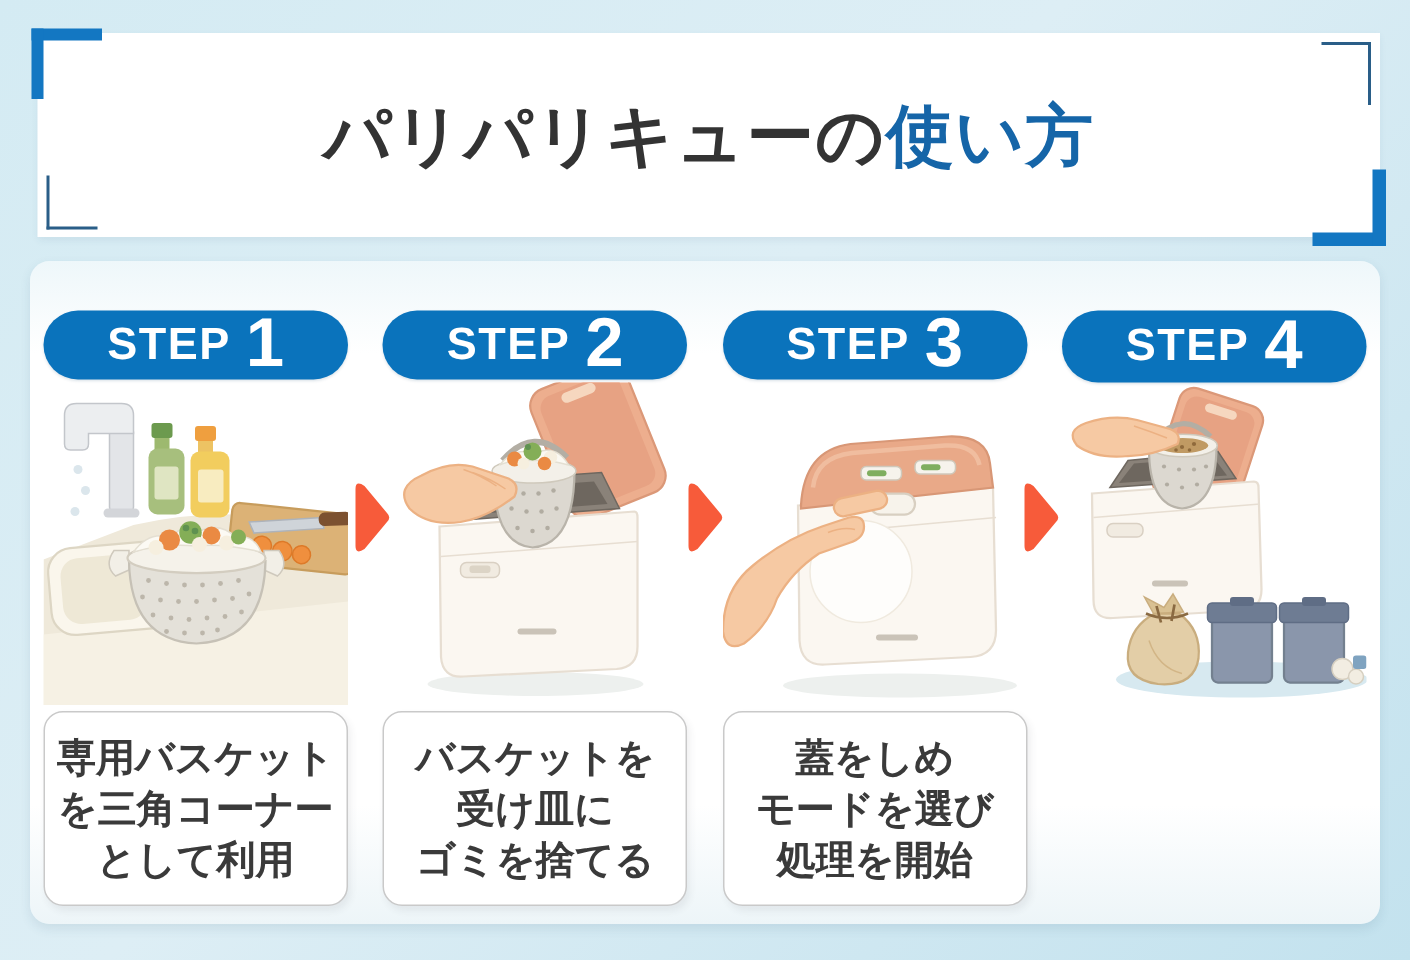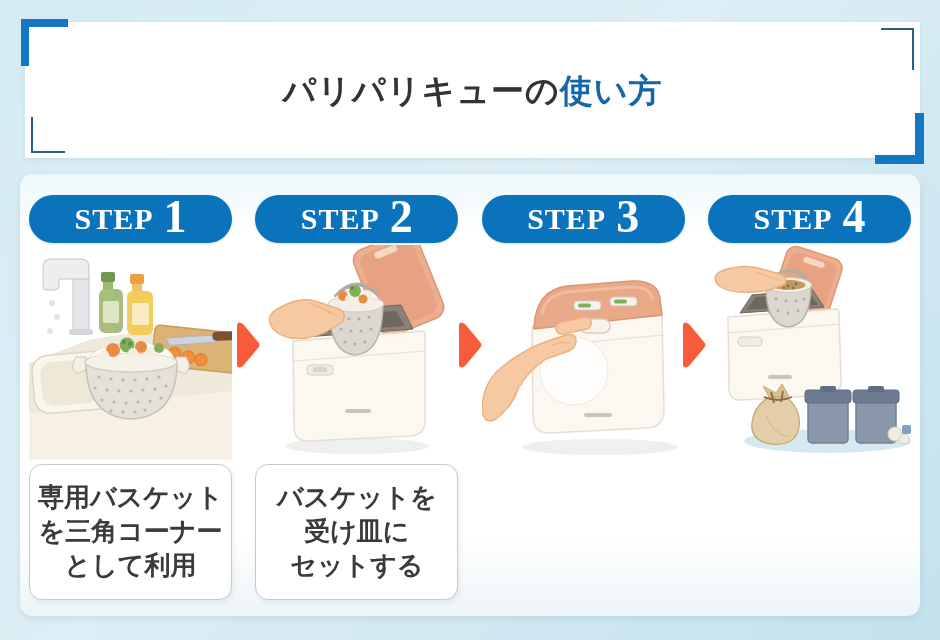--- a/index.html
+++ b/index.html
@@ -13,28 +13,28 @@
   .header{
     position:absolute;left:25px;top:22px;width:895px;height:136px;
     background:#ffffff;box-shadow:0 2px 5px rgba(40,80,110,.08);
     display:flex;align-items:center;justify-content:center;
   }
   .corner{position:absolute;display:block;}
   .corner.tl{left:-4px;top:-3px;width:39px;height:39px;border-top:8px solid #1377c2;border-left:8px solid #1377c2;}
   .corner.br{right:-4px;bottom:-6px;width:40px;height:42px;border-bottom:9px solid #1377c2;border-right:9px solid #1377c2;}
   .corner.tr{right:6px;top:6px;width:31px;height:40px;border-top:2px solid #2a5e88;border-right:2px solid #2a5e88;}
   .corner.bl{left:6px;bottom:5px;width:32px;height:34px;border-bottom:2px solid #2a5e88;border-left:2px solid #2a5e88;}
-  .title{margin:0;font-size:33px;font-weight:700;color:#333333;letter-spacing:1px;line-height:1;}
+  .title{margin:0;font-size:45px;font-weight:700;color:#333333;letter-spacing:1px;line-height:1;}
   .title .accent{color:#1565a8;}
   
   .panel{
     position:absolute;left:20px;top:174px;width:900px;height:442px;
     background:linear-gradient(180deg,#eef7fa 0%,#ffffff 14%,#ffffff 82%,#edf5f8 100%);
     border-radius:13px;box-shadow:0 3px 7px rgba(40,80,110,.10);
-    display:flex;justify-content:space-between;padding:0 9px;box-sizing:border-box;font-family:Liberation Serif, serif;
+    display:flex;justify-content:space-between;padding:12px 9px;box-sizing:border-box;
   }
   .col{width:203px;display:flex;flex-direction:column;align-items:center;}
   .badge{
     margin-top:21px;width:100%;height:48px;border-radius:24px;background:#0a73bc;
     display:flex;align-items:center;justify-content:center;gap:10px;
     color:#ffffff;box-shadow:0 1px 2px rgba(0,60,100,.15);
   }
   .badge .w{font-size:30px;font-weight:700;letter-spacing:1px;}
   .badge .n{font-size:46px;font-weight:700;line-height:1;transform:translateY(-2px);}
   .illus{width:203px;height:215px;margin-top:2px;}
@@ -195,21 +195,21 @@
         <circle cx="112" cy="50" r="4.5" fill="#f6efdf"></circle>
         <circle cx="94" cy="54" r="4" fill="#f6efdf"></circle>
         <circle cx="108" cy="54" r="4.5" fill="#ea8a43"></circle>
 
         <path d="M18,84 Q8,70 26,62 Q44,52 60,56 L84,64 Q92,68 88,76 Q70,90 52,93 Q30,96 18,84 Z" fill="#f6c9a3" stroke="#ecb183" stroke-width="1.5"></path>
         <path d="M60,60 Q72,64 82,71 M54,58 Q66,62 76,69" stroke="#ecb183" fill="none"></path>
       </svg>
     </div>
     <div class="caption">バスケットを
 受け皿に
-セットする</div>
+ゴミを捨てる</div>
   </div>
 
   <div class="col">
     <div class="badge">
       <span class="w">STEP</span>
       <span class="n">3</span>
     </div>
     <div class="illus">
       <svg viewBox="0 0 203 215">
         <ellipse cx="118" cy="202" rx="78" ry="8" fill="#edf0ee"></ellipse>
@@ -232,20 +232,23 @@
 
         <path d="M0,166 Q0,138 20,122 Q42,104 66,96 L84,90 Q94,88 94,96 Q94,104 84,107 L64,114 Q46,126 36,144 Q30,162 14,174 Q2,180 0,166 Z" fill="#f6c9a3" stroke="#ecb183" stroke-width="1.5"></path>
         <g transform="rotate(-12 76 84)">
           <rect x="74" y="78" width="36" height="12" rx="6" fill="#f6c9a3" stroke="#ecb183" stroke-width="1.5"></rect>
         </g>
         <path d="M70,100 Q80,96 88,98" stroke="#ecb183" fill="none"></path>
 
         <rect x="102" y="168" width="28" height="4" rx="2" fill="#cac3b8"></rect>
       </svg>
     </div>
+    <div class="caption">蓋をしめ
+モードを選び
+処理を開始</div>
   </div>
 
   <div class="col">
     <div class="badge">
       <span class="w">STEP</span>
       <span class="n">4</span>
     </div>
     <div class="illus">
       <svg viewBox="0 0 203 215">
         <ellipse cx="120" cy="196" rx="84" ry="12" fill="#d7e9f0"></ellipse>

